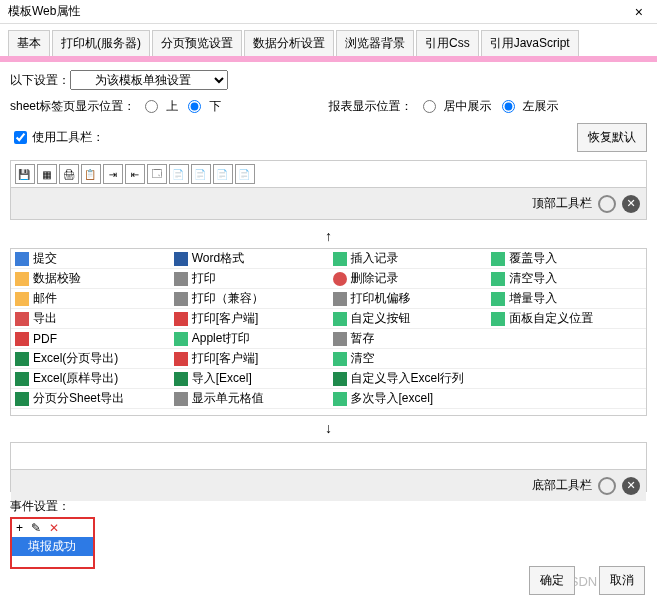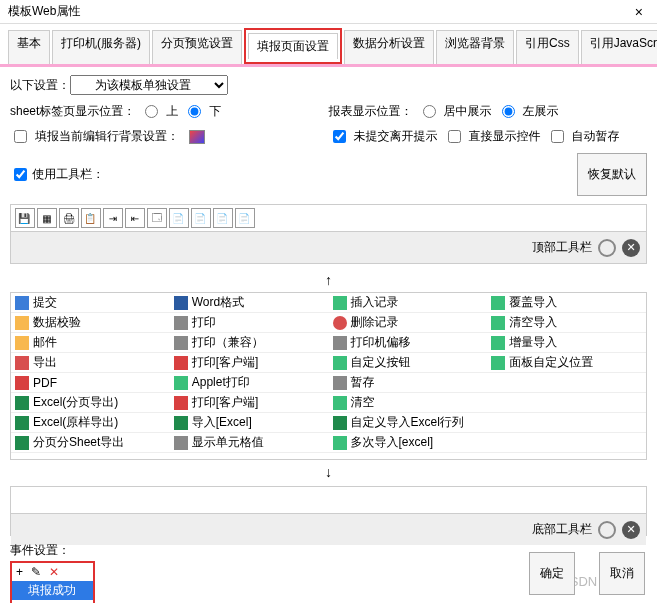--- a/index.html
+++ b/index.html
@@ -1,32 +1,32 @@
 <!DOCTYPE html>
 <html><head>
 <meta charset="utf-8">
 <style>
 * { box-sizing: border-box; margin: 0; padding: 0; font-family: "Microsoft YaHei", sans-serif; font-size: 12px; }
 body { background: #fff; width: 657px; height: 603px; overflow: hidden; position: relative; }
 .titlebar { height: 24px; display: flex; align-items: center; padding: 0 8px; border-bottom: 1px solid #ddd; }
 .titlebar .title { flex: 1; }
 .titlebar .close { font-size: 14px; cursor: pointer; padding: 2px 6px; }
-.tabs { display: flex; padding: 6px 8px 0 8px; gap: 2px; border-bottom: 3px solid #f9a8d4; }
+.tabs { display: flex; padding: 6px 8px 0 8px; gap: 2px; border-bottom: 6px solid #f9a8d4; }
 .tab { padding: 4px 8px; border: 1px solid #ccc; border-bottom: none; background: #f5f5f5; cursor: pointer; white-space: nowrap; }
 .tab.active { background: #fff; position: relative; top: 1px; }
 .highlight-box { border: 2px solid #e03030; padding: 2px 2px 4px 2px; margin-top: -2px; }
 .content { padding: 8px 10px; }
 .row { display: flex; align-items: center; margin-bottom: 8px; }
 .row-split { display: flex; margin-bottom: 8px; }
 .row-split > div { flex: 1; display: flex; align-items: center; gap: 6px; }
 select { padding: 1px 20px; font-size: 12px; }
 input[type=radio], input[type=checkbox] { margin: 0 2px 0 4px; vertical-align: middle; }
 label { vertical-align: middle; }
 .paint-icon { display: inline-block; width: 16px; height: 14px; background: linear-gradient(135deg,#e44,#44e); border: 1px solid #888; margin-left: 4px; }
-.btn { padding: 12px 10px; border: 1px solid #aaa; background: #f5f5f5; cursor: pointer; }
+.btn { padding: 5px 10px; border: 1px solid #aaa; background: #f5f5f5; cursor: pointer; }
 .toolbar-box { border: 1px solid #ccc; margin-bottom: 4px; }
 .icon-row { display: flex; padding: 3px 4px; gap: 2px; align-items: center; }
 .tool-icon { width: 20px; height: 20px; border: 1px solid #999; display: flex; align-items: center; justify-content: center; font-size: 10px; cursor: pointer; }
 .tb-label { height: 32px; background: #eee; display: flex; align-items: center; justify-content: flex-end; padding: 0 6px; gap: 6px; border-top: 1px solid #ccc; }
 .gear { width: 18px; height: 18px; border-radius: 50%; border: 2px solid #888; display: inline-block; }
 .xbtn { width: 18px; height: 18px; border-radius: 50%; background: #555; color: #fff; display: flex; align-items: center; justify-content: center; font-size: 11px; cursor: pointer; }
 .arrow { text-align: center; font-size: 14px; padding: 4px 0; }
 .grid-box { border: 1px solid #ccc; height: 168px; overflow: auto; }
 .grid-inner { display: grid; grid-template-columns: repeat(4, 1fr); }
 .grid-cell { display: flex; align-items: center; padding: 1px 4px; gap: 4px; border-bottom: 1px solid #eee; white-space: nowrap; overflow: hidden; }
@@ -50,23 +50,20 @@
 
 <div class="titlebar">
   <span class="title">模板Web属性</span>
   <span class="close">×</span>
 </div>
 
 <div class="tabs">
   <div class="tab">基本</div>
   <div class="tab">打印机(服务器)</div>
   <div class="tab">分页预览设置</div>
-  <div class="highlight-box">
-    <div class="tab active">填报页面设置</div>
-  </div>
   <div class="tab">数据分析设置</div>
   <div class="tab">浏览器背景</div>
   <div class="tab">引用Css</div>
   <div class="tab">引用JavaScript</div>
 </div>
 
 <div class="content">
   <div class="row">
     <span>以下设置：</span>
     <select><option>为该模板单独设置</option></select>
@@ -82,35 +79,20 @@
     </div>
     <div>
       <span>报表显示位置：</span>
       <input type="radio" name="rp" style="">
         <label>居中展示</label>
       <input type="radio" name="rp" checked="" style="">
         <label>左展示</label>
     </div>
   </div>
 
-  <div class="row-split">
-    <div>
-      <input type="checkbox" style="">
-      <label>填报当前编辑行背景设置：</label>
-      <span class="paint-icon"></span>
-    </div>
-    <div>
-      <input type="checkbox" checked="" style="">
-        <label>未提交离开提示</label>
-      <input type="checkbox" style="">
-        <label>直接显示控件</label>
-      <input type="checkbox" style="">
-        <label>自动暂存</label>
-    </div>
-  </div>
 
   <div class="row" style="justify-content:space-between">
     <div>
       <input type="checkbox" checked="" style="">
       <label>使用工具栏：</label>
     </div>
     <button class="btn">恢复默认</button>
   </div>
 
   <div class="toolbar-box">

